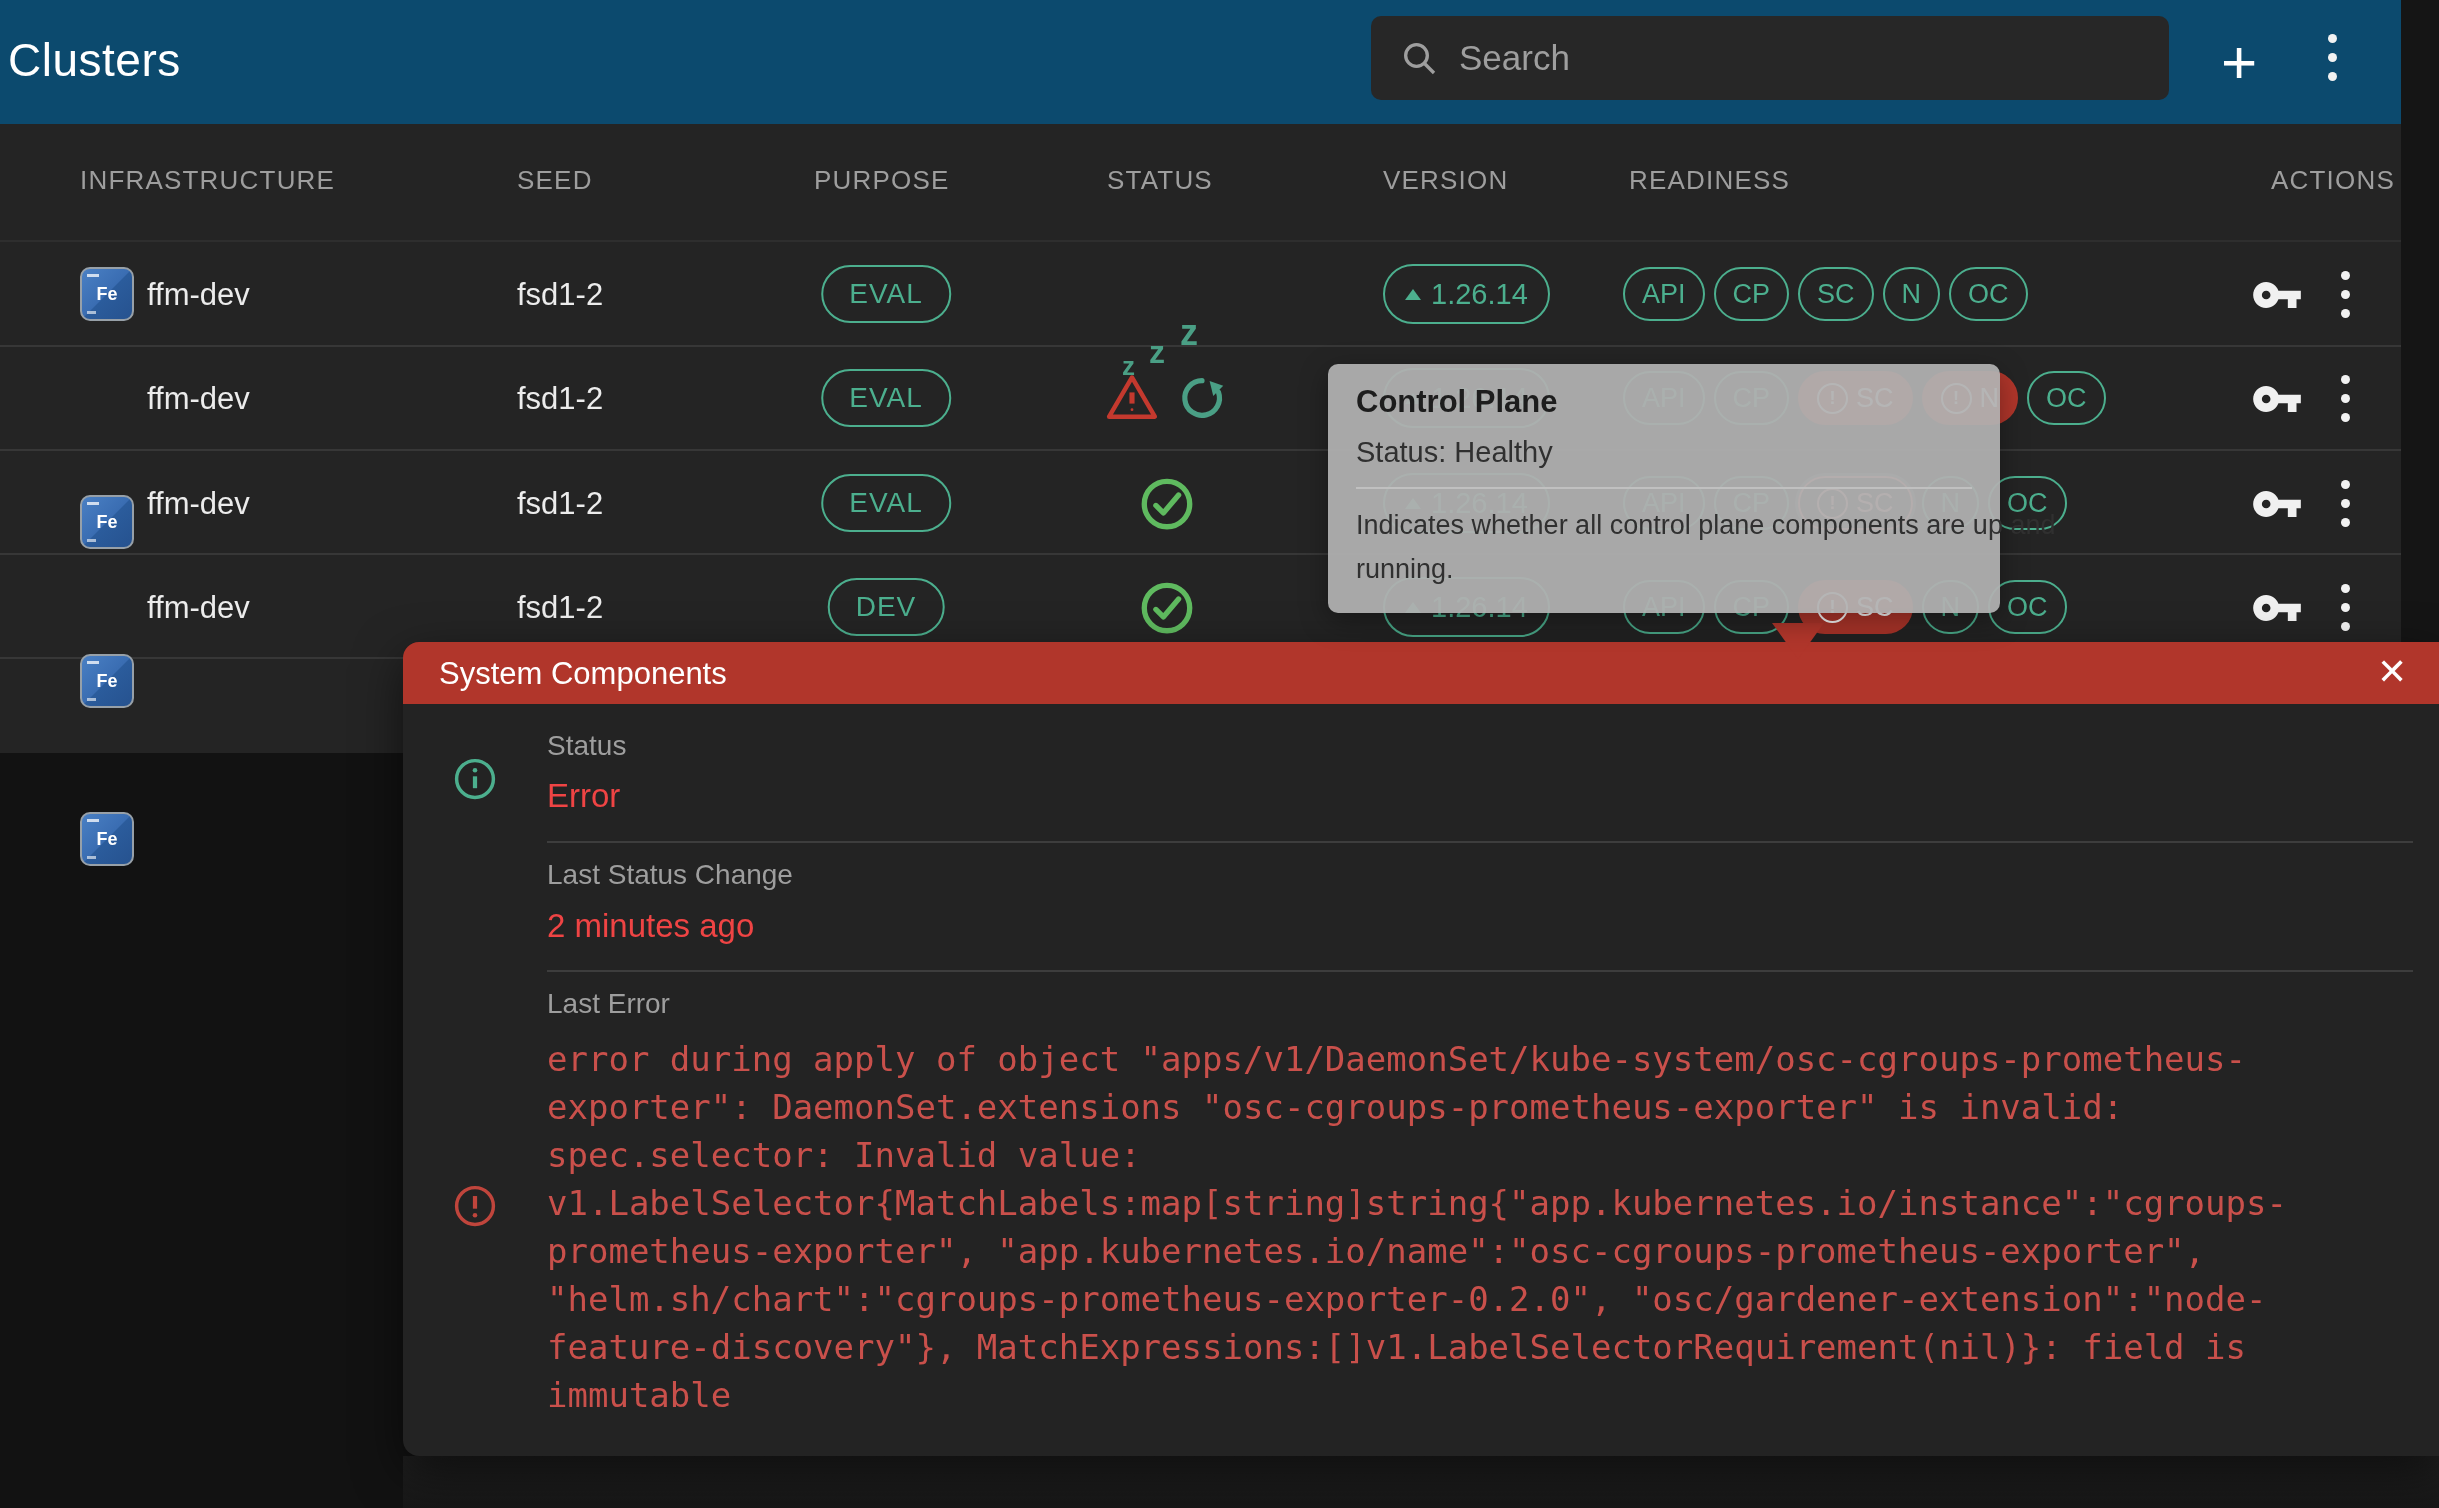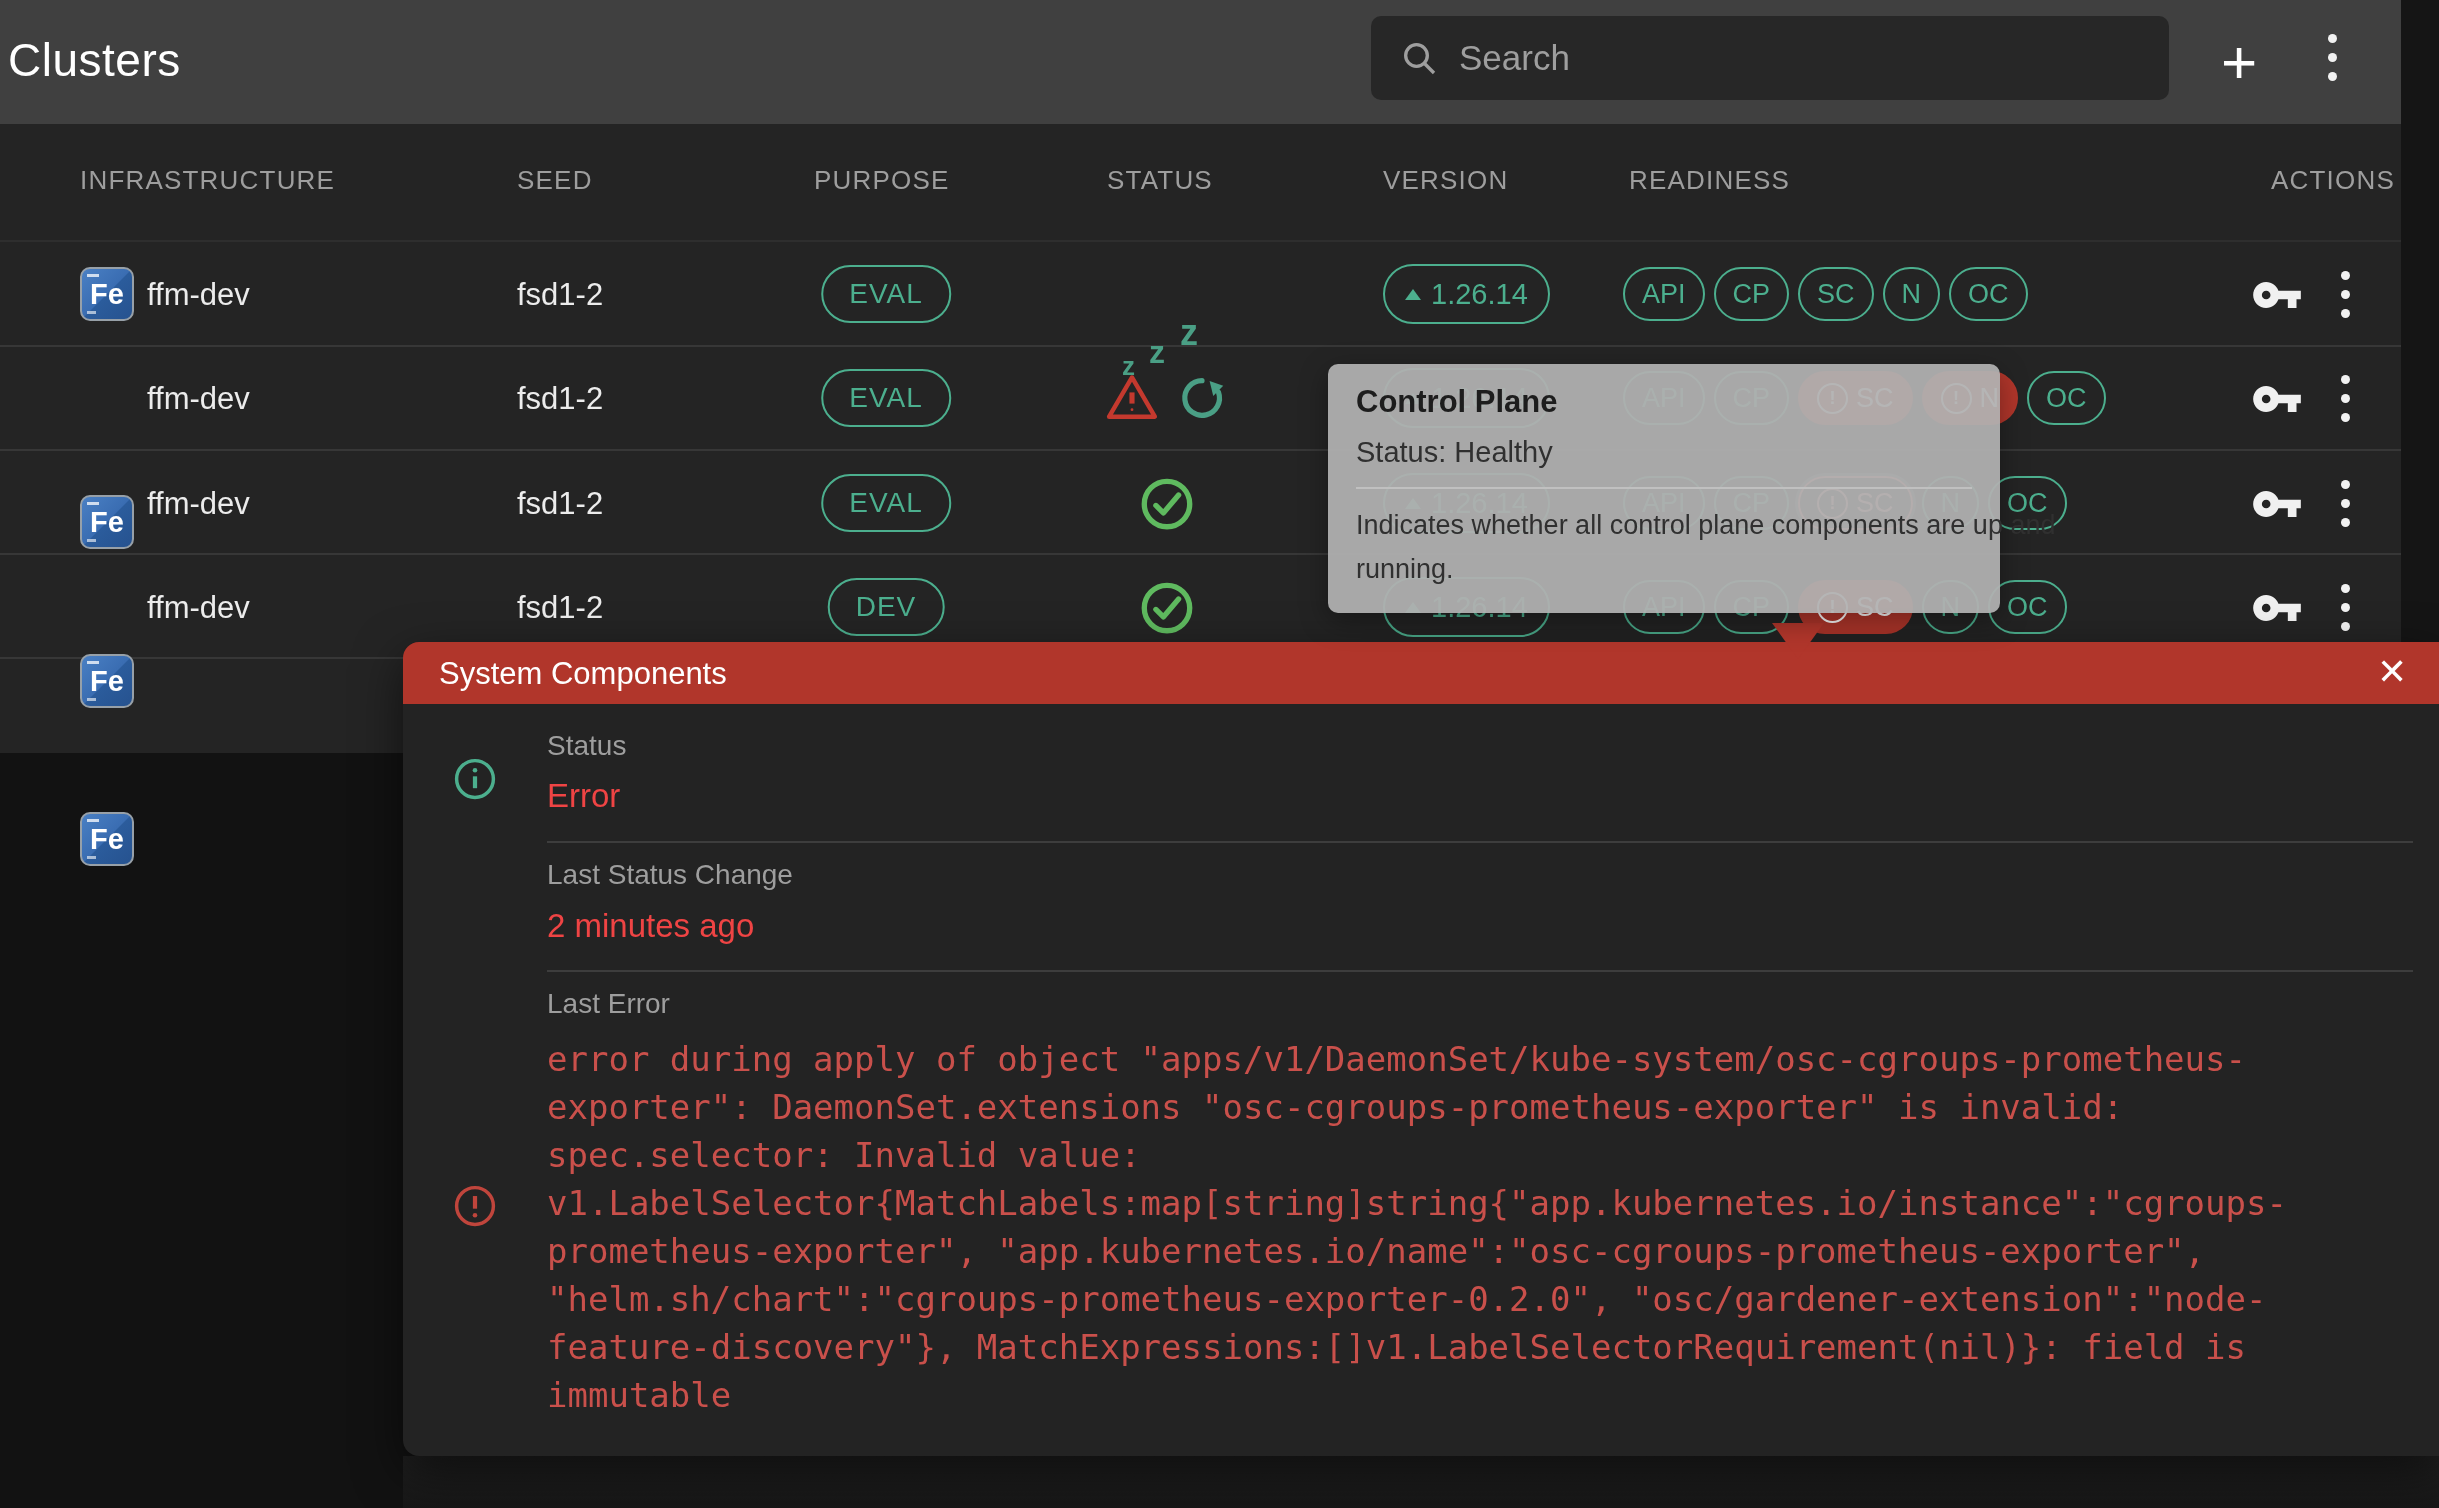--- a/index.html
+++ b/index.html
@@ -1,41 +1,41 @@
 <!DOCTYPE html>
 <html><head>
 <meta charset="utf-8">
 <style>
   html,body{margin:0;padding:0;background:#0d0d0d;}
   .canvas{position:relative;width:2440px;height:1508px;background:#121212;overflow:hidden;
           font-family:"Liberation Sans",sans-serif;-webkit-font-smoothing:antialiased;}
 
   
-  .appbar{position:absolute;left:0;top:0;width:2440px;height:124px;background:#404040;z-index:1;}
+  .appbar{position:absolute;left:0;top:0;width:2440px;height:124px;background:#0c4a6e;z-index:1;}
   .app-title{position:absolute;left:8px;top:33px;font-size:46px;font-weight:400;color:#ffffff;letter-spacing:0.5px;}
   .searchbox{position:absolute;left:1371px;top:16px;width:798px;height:84px;background:#272727;border-radius:10px;
              display:flex;align-items:center;gap:20px;padding:4px 28px;box-sizing:border-box;}
   .search-ph{color:#9e9e9e;font-size:35px;}
   .appbar-plus{position:absolute;left:2207px;top:22px;width:64px;height:80px;display:flex;align-items:center;justify-content:center;
                color:#fff;font-size:62px;font-weight:200;line-height:1;}
   .kebab{display:inline-flex;flex-direction:column;gap:10px;align-items:center;}
   .kebab i{width:9px;height:9px;border-radius:50%;background:#f2f2f2;display:block;}
   .appbar-kebab{position:absolute;left:2328px;top:34px;}
 
   .right-strip{position:absolute;left:2401px;top:0;width:39px;height:1508px;background:#151515;z-index:5;}
 
   
   .table-bg{position:absolute;left:0;top:124px;width:2401px;height:629px;background:#242424;z-index:1;}
   .sep{position:absolute;width:2401px;height:2px;background:#373737;z-index:2;}
   .col-header{position:absolute;top:165px;font-size:26px;color:#9e9e9e;letter-spacing:1.2px;font-weight:400;z-index:2;}
   .cell{position:absolute;z-index:2;}
   .row-name{font-size:31px;color:#ececec;}
   .infra-tile{width:54px;height:54px;border-radius:10px;border:2px solid #97a0a8;box-sizing:border-box;
               background:linear-gradient(135deg,#4a80c4 0%,#3a6db2 49%,#2b5c9c 51%,#26528f 100%);
-              display:flex;align-items:center;justify-content:center;color:#fff;font-weight:700;font-size:29px;position:relative;}
+              display:flex;align-items:center;justify-content:center;color:#fff;font-weight:700;font-size:18px;position:relative;}
   .infra-tile::before{content:"";position:absolute;left:5px;top:5px;width:12px;height:3px;background:rgba(255,255,255,.75);}
   .infra-tile::after{content:"";position:absolute;left:5px;bottom:5px;width:9px;height:3px;background:rgba(255,255,255,.6);}
 
   .pill{display:inline-flex;align-items:center;justify-content:center;height:58px;padding:0 26px;border:2px solid #4caf8e;
         border-radius:30px;color:#4caf8e;font-size:28px;letter-spacing:1px;box-sizing:border-box;}
   .vchip{display:inline-flex;align-items:center;gap:10px;height:60px;padding:0 20px;border:2px solid #4caf8e;
          border-radius:32px;color:#4caf8e;font-size:29px;box-sizing:border-box;}
   .caret-up{width:0;height:0;border-left:8px solid transparent;border-right:8px solid transparent;border-bottom:11px solid #4caf8e;}
 
   .chips{display:flex;gap:9px;align-items:center;}

